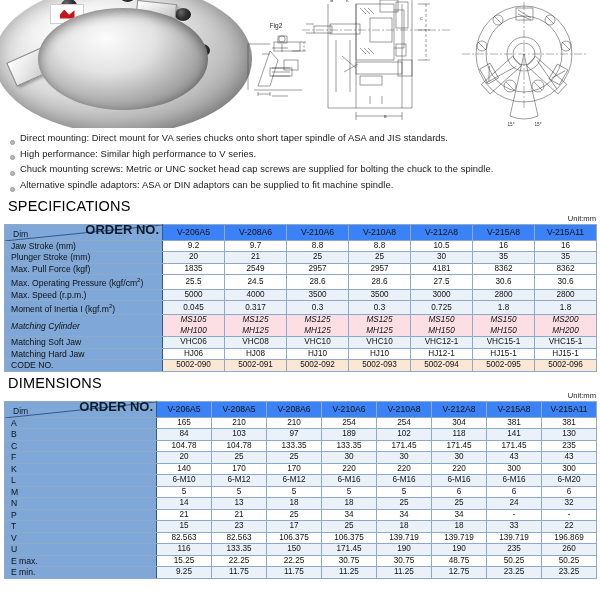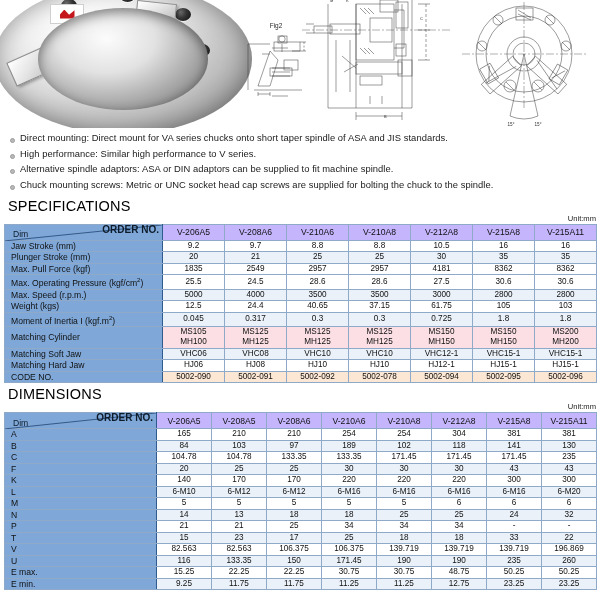--- a/index.html
+++ b/index.html
@@ -50,21 +50,21 @@
 
   .dwg { position:absolute; top:0; }
   .dwg svg { display:block; }
   .dwg-fig2 { left:240px; top:20px; }
   .dwg-section { left:300px; top:0px; }
   .dwg-front { left:452px; top:0px; }
   .dwg-left-frag { left:272px; top:34px; }
 
   
   .bullets { margin: 4px 0 0 0; padding: 0 8px 0 10px; }
-  .bullet-row { display:flex; align-items:center; margin-bottom: 3.2px; }
+  .bullet-row { display:flex; align-items:flex-end; margin-bottom: 3.2px; }
   .bullet-dot {
     flex: 0 0 auto;
     width: 5px; height: 5px; border-radius: 50%;
     background: #b9b9b9; border: 1px solid #9b9b9b;
     margin: 4.5px 5px 0 0;
   }
   .bullet-text { font-size: 9.4px; color: #1a1a1a; line-height: 12.5px; letter-spacing:.05px;}
 
   
   .sec-head {
@@ -97,46 +97,46 @@
   .rowlabel {
     background: #7fa8d8;
     color: #0d1b2a;
     text-align: left !important;
     padding-left: 6px !important;
     font-size: 8.6px !important;
     font-weight: normal;
     border-right: 1.2px solid #2f5b8f !important;
   }
   .colhead {
-    background: #c4b5fd;
+    background: #3b82f6;
     font-weight: bold;
     font-size: 8.6px !important;
     height: 14px;
   }
   .cornerhead {
     background: #7fa8d8;
     padding: 0 !important;
     height: 16px;
     position: relative;
     border-right: 1.2px solid #2f5b8f !important;
   }
   .cornerhead .diag { position:absolute; inset:0; }
   .cornerhead .order-no {
     position: absolute; right: 3px; top: 0px;
-    font-size: 10px; font-weight: bold; color: #0d1b2a;
+    font-size: 13px; font-weight: bold; color: #0d1b2a;
   }
   .cornerhead .dim {
     position: absolute; left: 8px; bottom: 0px;
     font-size: 8.6px; color: #0d1b2a;
   }
   .r-white { background: #ffffff; }
   .r-alt   { background: #eaf1f9; }
   .r-pink  { background: #fbdfe4; }
   .r-peach { background: #fbe7d4; margin-top: 41px; }
-  .tall { height: 19px; }
+  .tall { height: 19px; font-style: italic; }
   .two-line { line-height: 9.5px; }
   sup { font-size: 6px; vertical-align: super; }
 </style>
 </head>
 <body>
 
 <div id="page">
 
   <div class="illus-band">
 
@@ -290,25 +290,25 @@
     <div class="bullet-row">
       <div class="bullet-dot"></div>
       <div class="bullet-text">Direct mounting: Direct mount for VA series chucks onto short taper spindle of ASA and JIS standards.</div>
     </div>
     <div class="bullet-row">
       <div class="bullet-dot"></div>
       <div class="bullet-text">High performance: Similar high performance to V series.</div>
     </div>
     <div class="bullet-row">
       <div class="bullet-dot"></div>
-      <div class="bullet-text">Alternative spindle adaptors: ASA or DIN adaptors can be supplied to fit machine spindle.</div>
+      <div class="bullet-text">Chuck mounting screws: Metric or UNC socket head cap screws are supplied for bolting the chuck to the spindle.</div>
     </div>
     <div class="bullet-row">
       <div class="bullet-dot"></div>
-      <div class="bullet-text">Chuck mounting screws: Metric or UNC socket head cap screws are supplied for bolting the chuck to the spindle.</div>
+      <div class="bullet-text">Alternative spindle adaptors: ASA or DIN adaptors can be supplied to fit machine spindle.</div>
     </div>
   </div>
 
   <div class="sec-head">SPECIFICATIONS</div>
   <div class="unit-line">
     <div class="unit-label">Unit:mm</div>
   </div>
   <table class="spec" id="spec-table">
     <colgroup>
       <col style="width:158px">
@@ -377,30 +377,20 @@
           <td class="rowlabel">Max. Speed (r.p.m.)</td>
           <td class="r-alt">5000</td>
           <td class="r-alt">4000</td>
           <td class="r-alt">3500</td>
           <td class="r-alt">3500</td>
           <td class="r-alt">3000</td>
           <td class="r-alt">2800</td>
           <td class="r-alt">2800</td>
         </tr>
         <tr>
-          <td class="rowlabel">Weight (kgs)</td>
-          <td class="r-white">12.5</td>
-          <td class="r-white">24.4</td>
-          <td class="r-white">40.65</td>
-          <td class="r-white">37.15</td>
-          <td class="r-white">61.75</td>
-          <td class="r-white">105</td>
-          <td class="r-white">103</td>
-        </tr>
-        <tr>
           <td class="rowlabel">Moment of Inertia I (kgf.m<sup>2</sup>)</td>
           <td class="r-alt">0.045</td>
           <td class="r-alt">0.317</td>
           <td class="r-alt">0.3</td>
           <td class="r-alt">0.3</td>
           <td class="r-alt">0.725</td>
           <td class="r-alt">1.8</td>
           <td class="r-alt">1.8</td>
         </tr>
         <tr class="tall">
@@ -431,21 +421,21 @@
           <td class="r-white">HJ10</td>
           <td class="r-white">HJ12-1</td>
           <td class="r-white">HJ15-1</td>
           <td class="r-white">HJ15-1</td>
         </tr>
         <tr>
           <td class="rowlabel">CODE NO.</td>
           <td class="r-peach">5002-090</td>
           <td class="r-peach">5002-091</td>
           <td class="r-peach">5002-092</td>
-          <td class="r-peach">5002-078</td>
+          <td class="r-peach">5002-093</td>
           <td class="r-peach">5002-094</td>
           <td class="r-peach">5002-095</td>
           <td class="r-peach">5002-096</td>
         </tr>
       </tbody>
   </table>
 
   <div class="sec-head">DIMENSIONS</div>
   <div class="unit-line">
     <div class="unit-label">Unit:mm</div>

